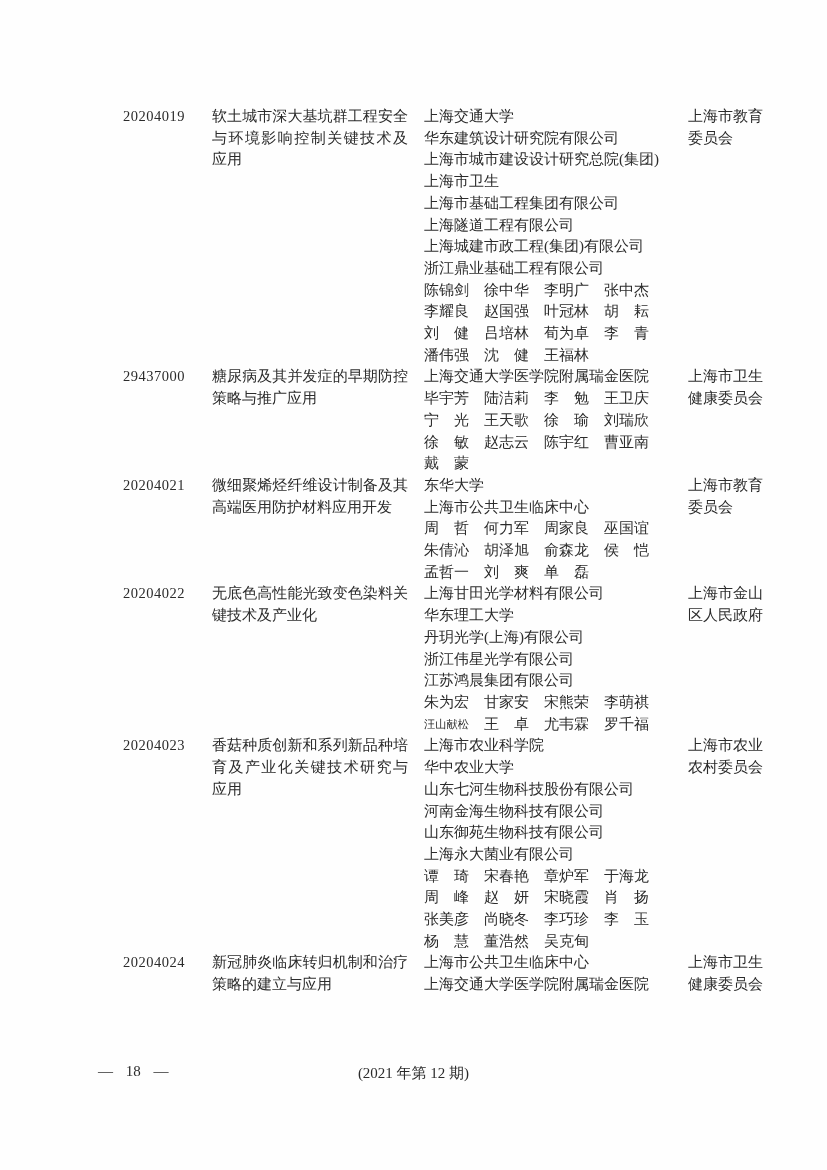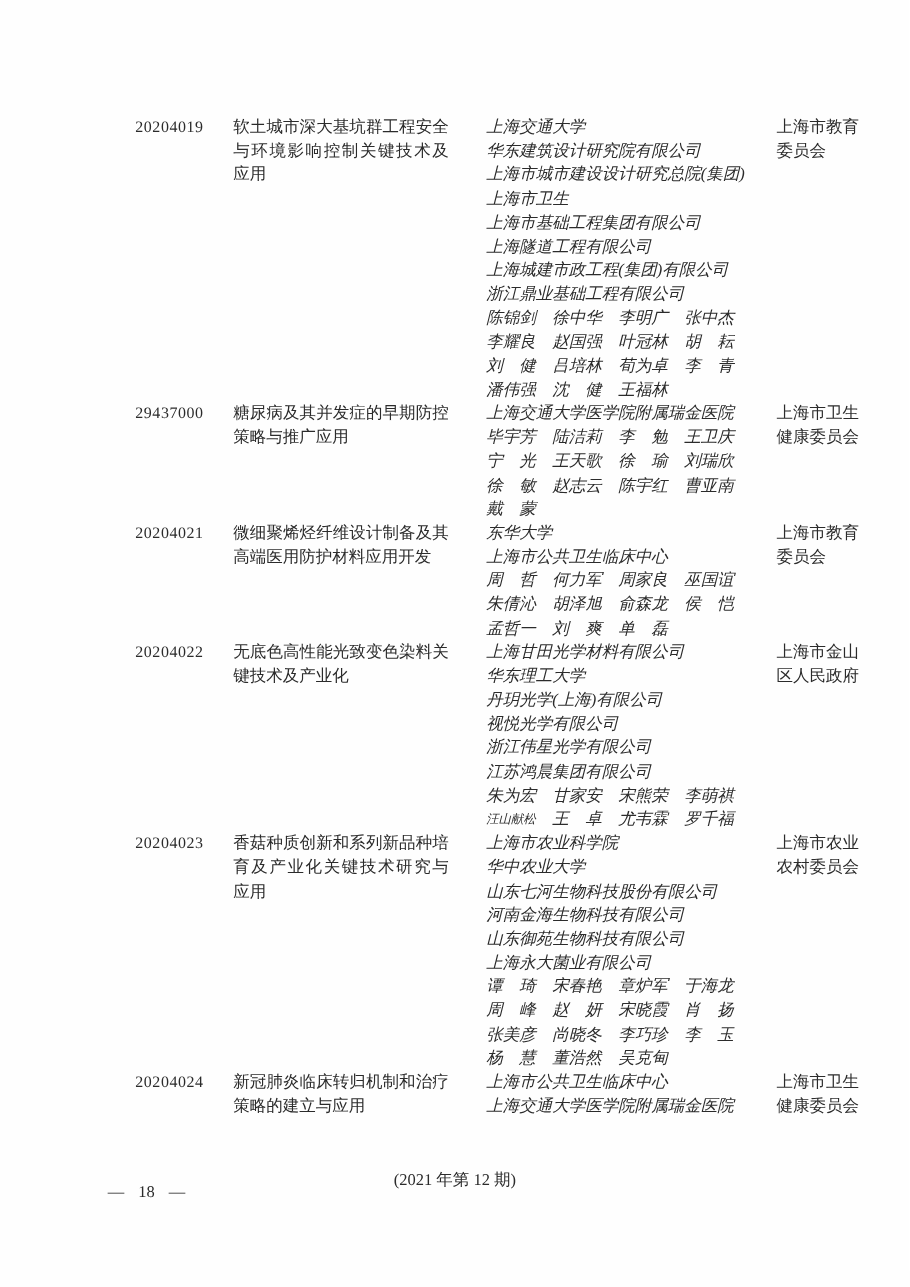--- a/index.html
+++ b/index.html
@@ -36,22 +36,21 @@
     letter-spacing: 0.5px;
     line-height: 21.7px;
   }
   .col-title {
     width: 196px;
     flex: 0 0 196px;
   }
   .col-mid {
     width: 248px;
     flex: 0 0 248px;
-    margin-left: 18px;
-    font-style: italic;
+    margin-left: 0;
   }
   .col-agency {
     flex: 1 1 auto;
     padding-left: 0px;
     width: 75px;
   }
   .tline, .oline, .aline {
     white-space: nowrap;
   }
   .jline {
@@ -78,21 +77,21 @@
   .footer {
     position: absolute;
     left: 0;
     top: 1058px;
     width: 827px;
     height: 22px;
   }
   .footer .pageno {
     position: absolute;
     left: 98px;
-    top: 16px;
+    top: 3px;
     word-spacing: 9px;
   }
   .footer .issue {
     position: absolute;
     left: 0;
     right: 0;
     top: 5px;
     text-align: center;
   }
 </style>
@@ -166,21 +165,20 @@
       <div class="entry">
         <div class="col-id"><span class="idtext">20204022</span></div>
         <div class="col-title">
           <div class="tline jline">无底色高性能光致变色染料关</div>
           <div class="tline">键技术及产业化</div>
         </div>
         <div class="col-mid">
           <div class="oline">上海甘田光学材料有限公司</div>
           <div class="oline">华东理工大学</div>
           <div class="oline">丹玥光学(上海)有限公司</div>
-          <div class="oline">视悦光学有限公司</div>
           <div class="oline">浙江伟星光学有限公司</div>
           <div class="oline">江苏鸿晨集团有限公司</div>
           <div class="prow"><span class="name">朱为宏</span><span class="name">甘家安</span><span class="name">宋熊荣</span><span class="name">李萌祺</span></div>
           <div class="prow"><span class="name name4">汪山献松</span><span class="name">王卓</span><span class="name">尤韦霖</span><span class="name">罗千福</span></div>
         </div>
         <div class="col-agency">
           <div class="aline">上海市金山</div>
           <div class="aline">区人民政府</div>
         </div>
       </div>

